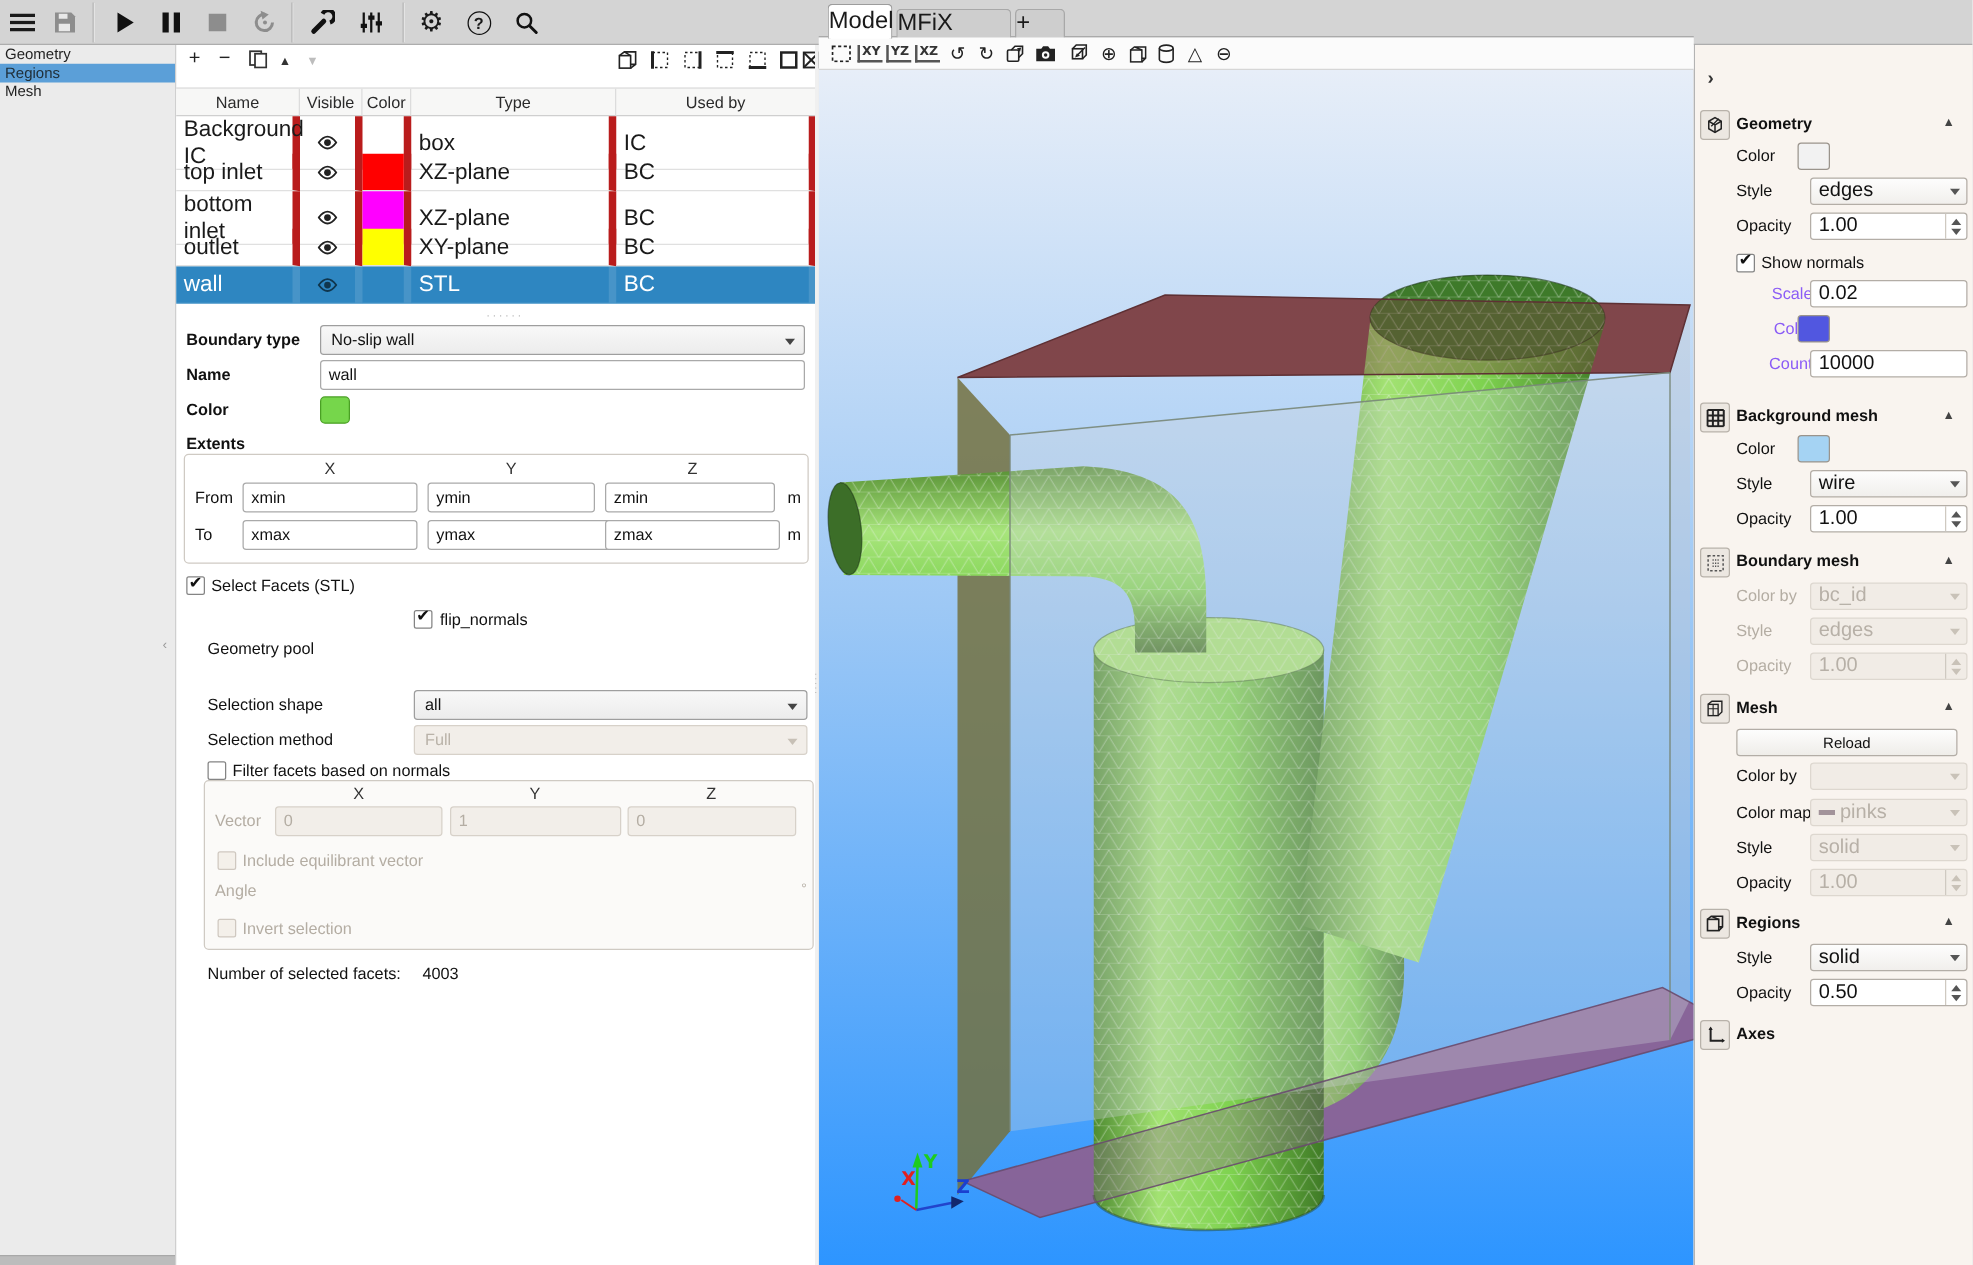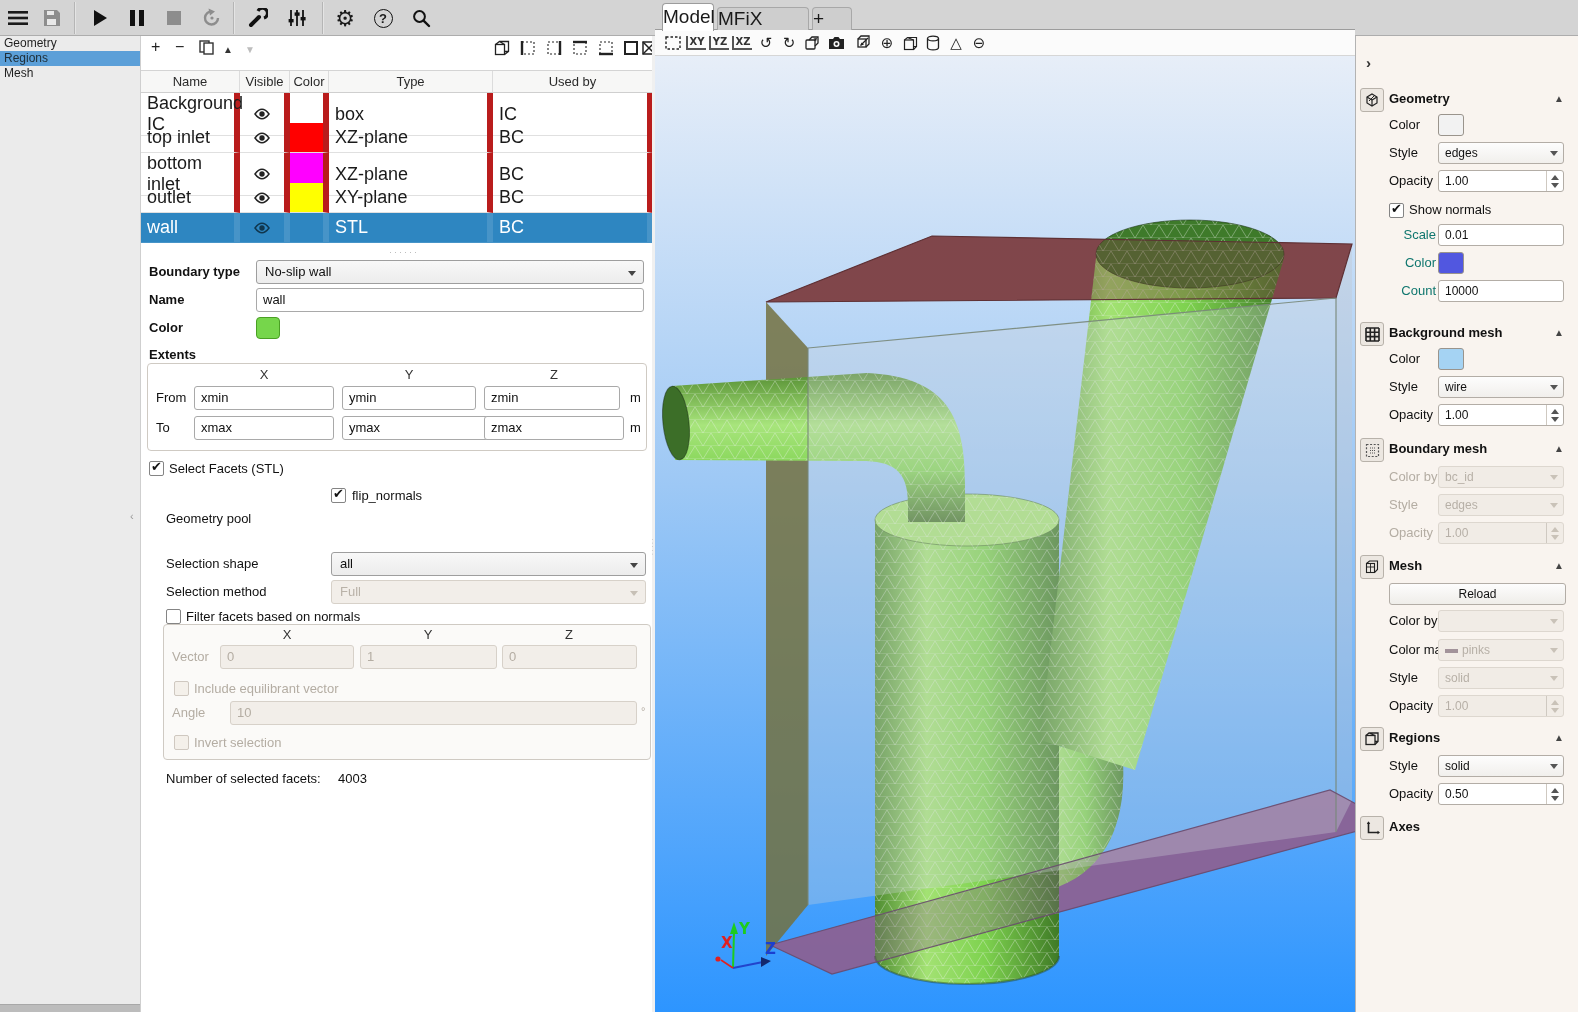--- a/index.html
+++ b/index.html
@@ -57,22 +57,22 @@
   .axlbl{border-left:2px solid #555;border-bottom:2px solid #555;font-size:10px;font-weight:bold;color:#333;padding:0 2px;line-height:12px}
   #scene{position:absolute;left:655px;top:56px;width:700px;height:956px}
   
   #props{position:absolute;left:1355px;top:36px;width:223px;height:976px;background:#f9f4ef;border-left:1px solid #b3b3b3;box-sizing:border-box}
   .phead{position:absolute;left:0;width:223px;height:26px}
   .phead .ibtn{position:absolute;left:4px;top:0;width:24px;height:24px;box-sizing:border-box;border:1px solid #b8b2aa;border-radius:3px;background:#ece7e1;display:flex;align-items:center;justify-content:center}
   .phead b{position:absolute;left:33px;top:3px;font-size:13px;color:#111}
   .phead .parrow{position:absolute;left:198px;top:5px;font-size:10px;color:#444}
   .plab{position:absolute;left:33px;font-size:13px;color:#111;line-height:22px}
   .plab.dis{color:#b4ada3}
-  .rlab{position:absolute;left:4px;width:76px;text-align:right;font-size:13px;color:#0f766e;line-height:22px}
-  .pctrl{position:absolute;left:82px;width:126px;height:22px;box-sizing:border-box;font-size:12px;line-height:20px}
+  .rlab{position:absolute;left:18px;width:76px;text-align:right;font-size:13px;color:#8b5cf6;line-height:22px}
+  .pctrl{position:absolute;left:92px;width:126px;height:22px;box-sizing:border-box;font-size:16px;line-height:20px}
   .pfield{border:1px solid #b3ada6;border-radius:3px;background:#fff;padding:0 6px;color:#111}
   .pcombo{border:1px solid #b3ada6;border-radius:3px;background:linear-gradient(#fdfdfd,#f1efec);padding:0 18px 0 6px;color:#111;position:absolute}
   .pcombo .car{position:absolute;right:5px;top:8px;width:0;height:0;border-left:4px solid transparent;border-right:4px solid transparent;border-top:5px solid #555}
   .pcombo.dis{background:#f1ece6;color:#b7b0a7;border-color:#ddd7cf}
   .pcombo.dis .car{border-top-color:#c9c2b8}
   .pspin{border:1px solid #b3ada6;border-radius:3px;background:#fff;padding:0 20px 0 6px;color:#111;position:absolute}
   .pspin.dis{background:#f1ece6;color:#b7b0a7;border-color:#ddd7cf}
   .spinbtns{position:absolute;right:0;top:0;bottom:0;width:16px;border-left:1px solid #cfc9c1;display:flex;flex-direction:column;align-items:center;justify-content:center;gap:3px}
   .tri-u{width:0;height:0;border-left:4px solid transparent;border-right:4px solid transparent;border-bottom:5px solid #555}
   .tri-d{width:0;height:0;border-left:4px solid transparent;border-right:4px solid transparent;border-top:5px solid #555}
@@ -355,21 +355,20 @@
     <div class="ghead glabel" style="left:107px;top:2px;width:32px;text-align:center">X</div>
     <div class="ghead glabel" style="left:248px;top:2px;width:32px;text-align:center">Y</div>
     <div class="ghead glabel" style="left:389px;top:2px;width:32px;text-align:center">Z</div>
     <div class="flabel glabel" style="left:8px;top:20px">Vector</div>
     <div class="inp dis" style="left:56px;top:20px;width:134px">0</div>
     <div class="inp dis" style="left:196px;top:20px;width:137px">1</div>
     <div class="inp dis" style="left:338px;top:20px;width:135px">0</div>
     <div class="cb dis" style="left:10px;top:56px"></div>
     <div class="flabel glabel" style="left:30px;top:52px">Include equilibrant vector</div>
     <div class="flabel glabel" style="left:8px;top:76px">Angle</div>
-    <div class="inp dis" style="left:66px;top:76px;width:407px">10</div>
     <div class="flabel glabel" style="left:477px;top:74px;font-size:11px">°</div>
     <div class="cb dis" style="left:10px;top:110px"></div>
     <div class="flabel glabel" style="left:30px;top:106px">Invert selection</div>
   </div>
 
   <div class="flabel" style="left:25px;top:731px">Number of selected facets:</div>
   <div class="flabel" style="left:197px;top:731px">4003</div>
 </div>
 
 <div class="vsplit">
@@ -525,21 +524,21 @@
   <div class="plab" style="top:106px">Style</div>
   <div class="pcombo pctrl" style="top:106px"><span>edges</span><span class="car"></span></div>
   <div class="plab" style="top:134px">Opacity</div>
   <div class="pspin pctrl" style="top:134px"><span>1.00</span><span class="spinbtns">
         <span class="tri-u"></span>
         <span class="tri-d"></span>
       </span></div>
   <div class="cb on" style="left:33px;top:167px"></div>
   <div class="plab" style="left:53px;top:163px">Show normals</div>
   <div class="rlab" style="top:188px">Scale</div>
-  <div class="pfield pctrl" style="top:188px">0.01</div>
+  <div class="pfield pctrl" style="top:188px">0.02</div>
   <div class="rlab" style="top:216px">Color</div>
   <div class="psw" style="top: 216px; background-color: rgb(81, 87, 224);"></div>
   <div class="rlab" style="top:244px">Count</div>
   <div class="pfield pctrl" style="top:244px">10000</div>
 
   <div class="phead" style="top:286px">
     <span class="ibtn">
       <svg width="15" height="15" viewBox="0 0 15 15" stroke="#222" stroke-width="1.6">
           <path d="M1,1 H14 M1,5.3 H14 M1,9.6 H14 M1,14 H14 M1,1 V14 M5.3,1 V14 M9.6,1 V14 M14,1 V14" fill="none"></path>
         </svg>

